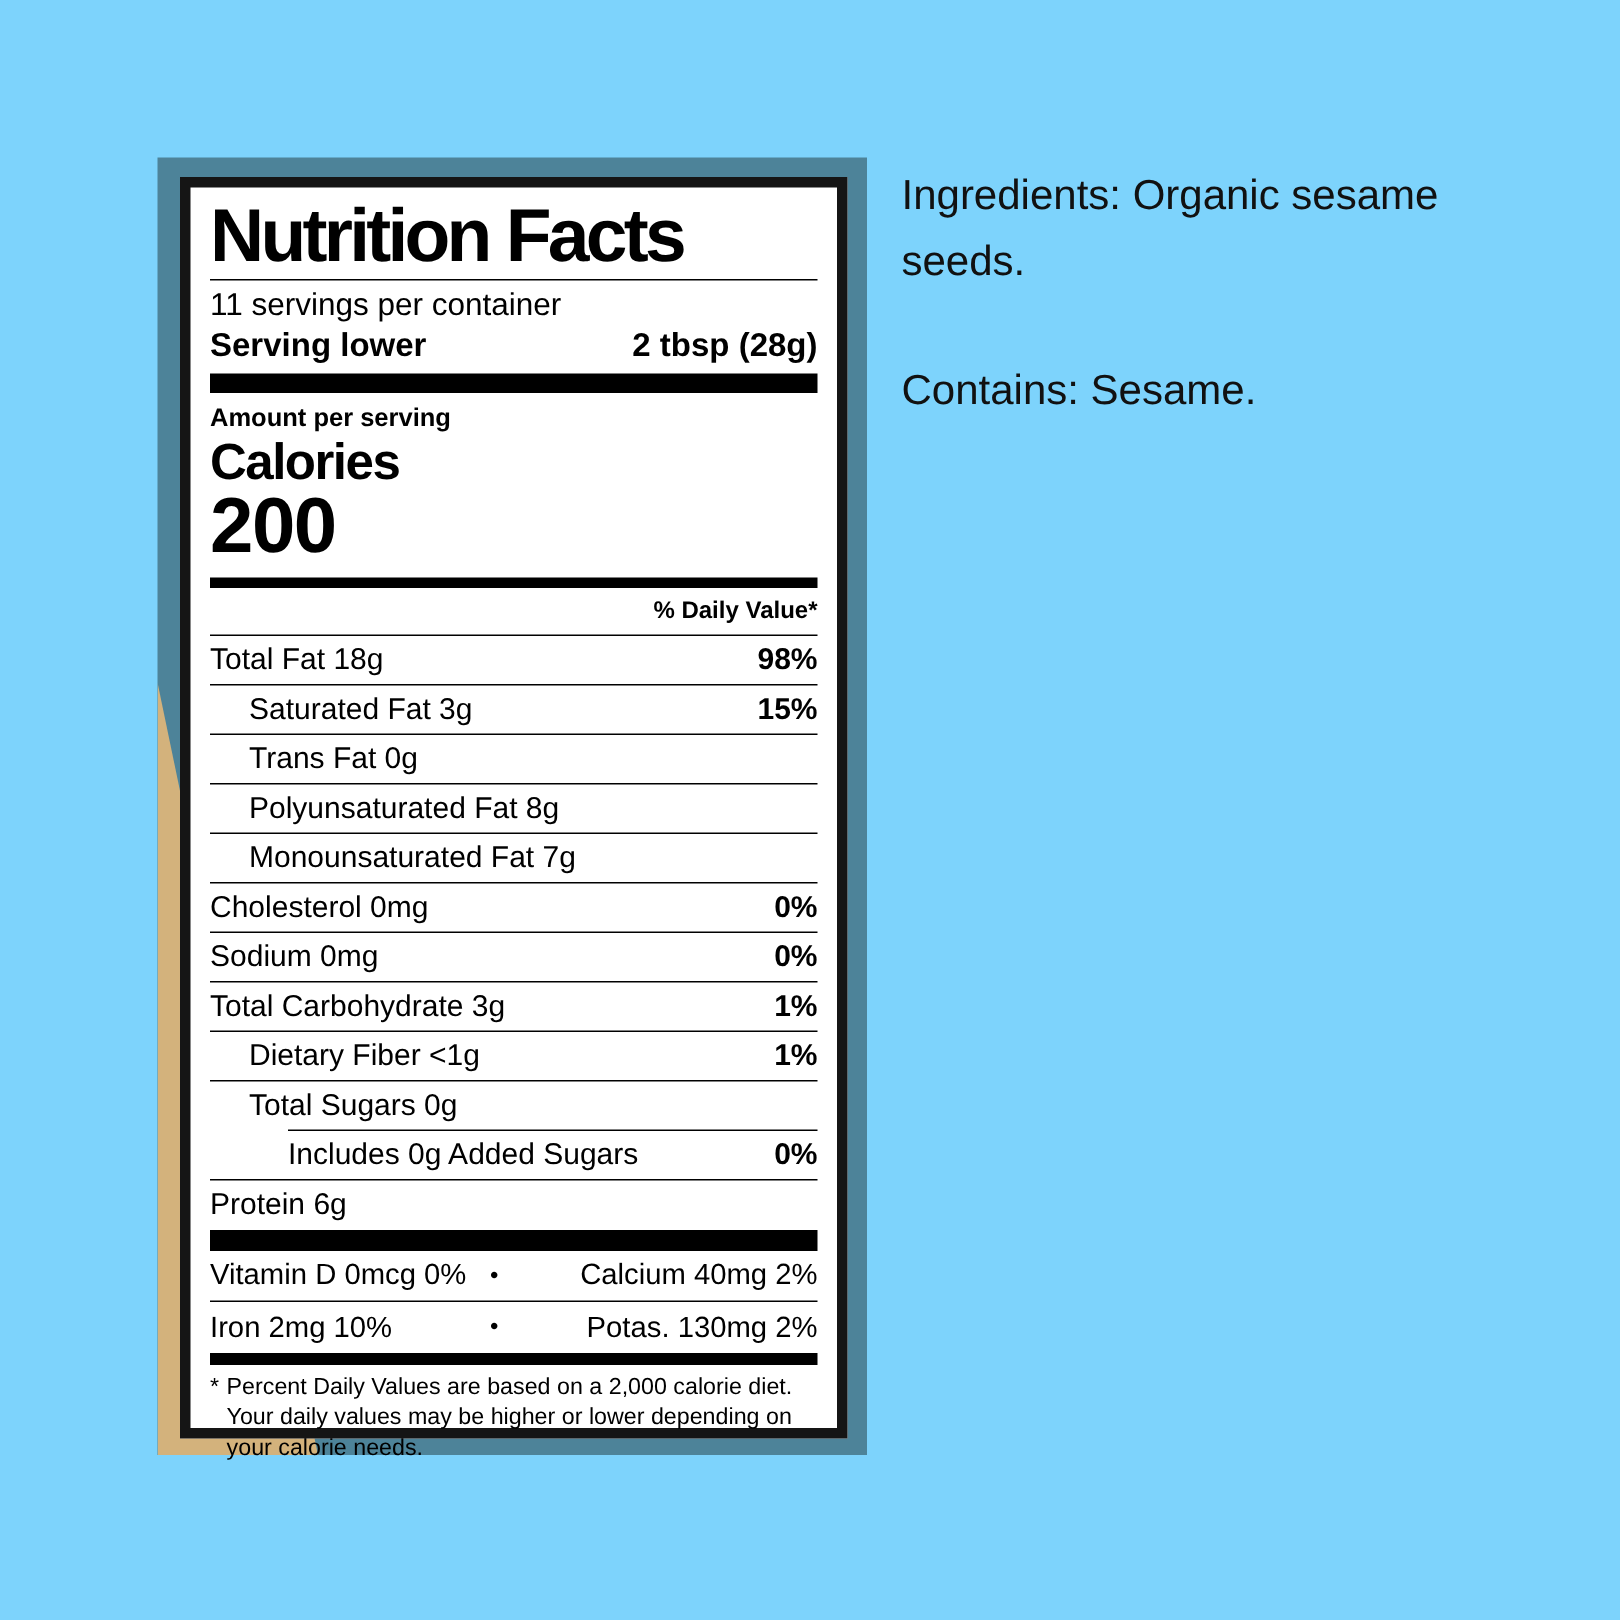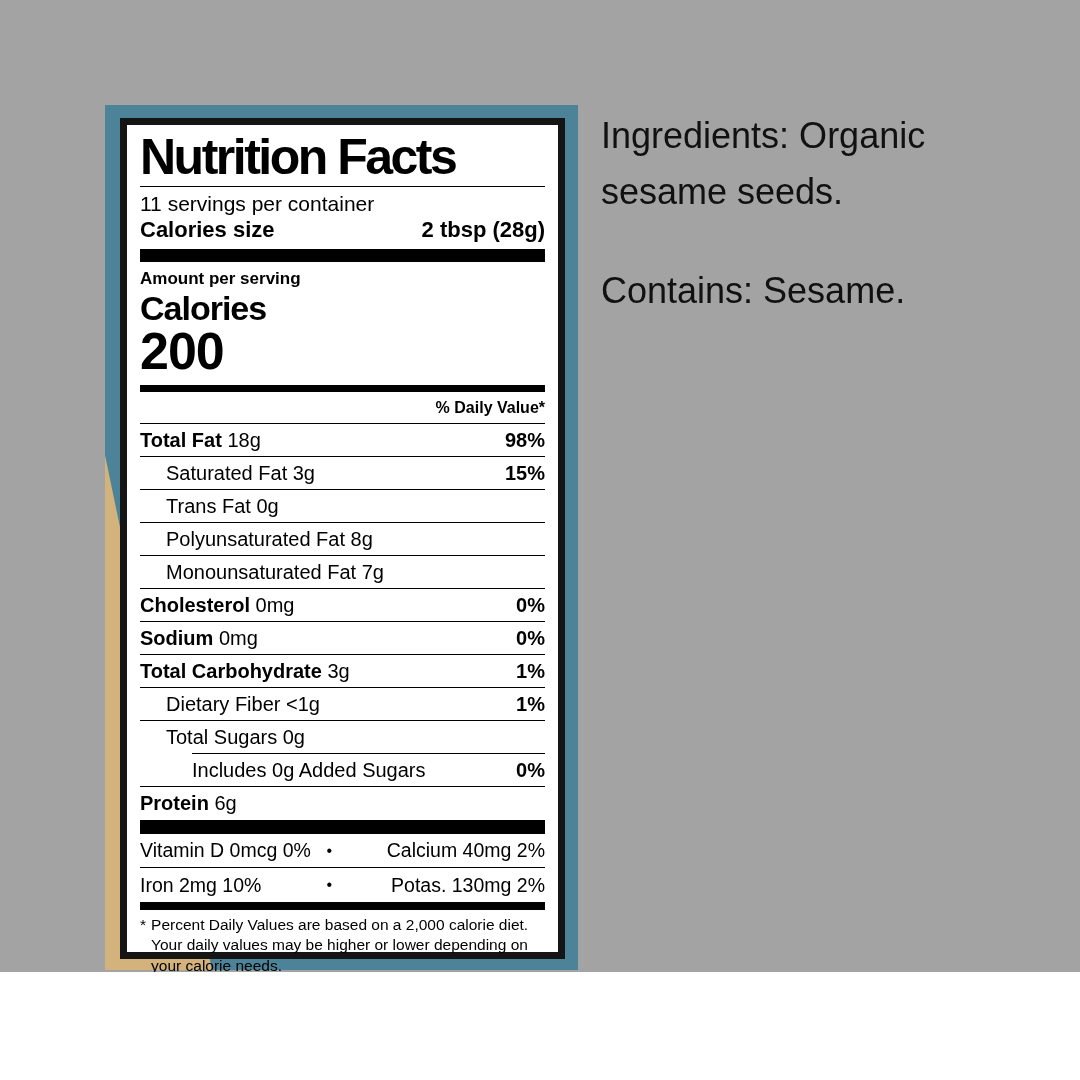--- a/index.html
+++ b/index.html
@@ -1,18 +1,18 @@
 <!DOCTYPE html>
 <html><head>
 <meta charset="utf-8">
 <style>
   * { margin:0; padding:0; box-sizing:border-box; }
   html,body { background:#ffffff; }
   .canvas {
-    position:relative; width:1080px; height:972px; background:#a3a3a3;
+    position:relative; width:1080px; height:1080px; background:#7dd3fc;
     font-family:"Liberation Sans", sans-serif; color:#000; overflow:hidden;
   }
   .teal-panel { position:absolute; left:105px; top:105px; width:473px; height:865px; background:#4d8399; }
   .tan-shape { position:absolute; left:0; top:0; width:100%; height:100%;
     background:#d3b27c; clip-path:polygon(0 350px, 107px 865px, 0 865px); }
   .label-box {
     position:absolute; left:15px; top:13px; width:445px; height:841px;
     background:#ffffff; border:7px solid #151515; padding:5px 13px 6px 13px;
   }
   .nf-title { font-size:50px; font-weight:bold; letter-spacing:-2.5px; line-height:1.08;
@@ -29,48 +29,48 @@
   .cal-label { font-size:34px; font-weight:bold; letter-spacing:-1px; }
   .cal-value { font-size:52px; font-weight:bold; letter-spacing:-1px; }
   .dv-header { text-align:right; font-weight:bold; font-size:16px; padding:7px 0 6px 0; border-bottom:1px solid #000; }
   .nrow { display:flex; justify-content:space-between; align-items:center;
     font-size:20px; height:33px; border-bottom:1px solid #000; }
   .nrow.ind1 { padding-left:26px; }
   .nrow.ind2 { padding-left:52px; }
   .nrow.last { border-bottom:none; }
   .nrow.sepind { border-bottom:none; position:relative; }
   .nrow.sepind::after { content:""; position:absolute; left:52px; right:0; bottom:0; height:1px; background:#000; }
-  .nname.b { font-weight:bold; }
+  .nname.b { font-weight:normal; }
   .ndv { font-weight:bold; }
   .vrow { display:flex; align-items:center; font-size:19.5px; height:34px; }
   .vrow.sep { border-bottom:1px solid #000; }
   .vleft { flex:1; text-align:left; }
   .vbullet { width:30px; text-align:center; font-size:16px; }
   .vright { flex:1.15; text-align:right; }
   .footnote { display:flex; font-size:15.5px; line-height:1.32; padding-top:5px; }
   .fmark { margin-right:5px; }
   .ftext { max-width:380px; }
-  .side-text { position:absolute; left:601px; top:108px; width:410px; font-size:36px; line-height:1.56; color:#111; }
+  .side-text { position:absolute; left:601px; top:108px; width:410px; font-size:28px; line-height:1.56; color:#111; }
   .side-text .para { margin-bottom:43px; }
 </style>
 </head>
 <body>
 
 <div class="canvas">
 
   <div class="teal-panel">
     <div class="tan-shape"></div>
 
     <div class="label-box">
       <div class="nf-title">Nutrition Facts</div>
 
       <div class="servings">11 servings per container</div>
 
       <div class="serving-row">
-        <span>Calories size</span>
+        <span>Serving lower</span>
         <span>2 tbsp (28g)</span>
       </div>
 
       <div class="bar h13"></div>
 
       <div class="aps">Amount per serving</div>
 
       <div class="cal-row">
         <span class="cal-label">Calories</span>
         <span class="cal-value">200</span>

